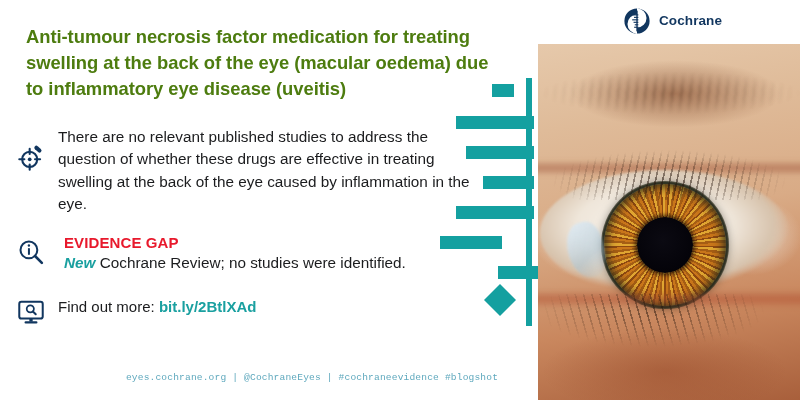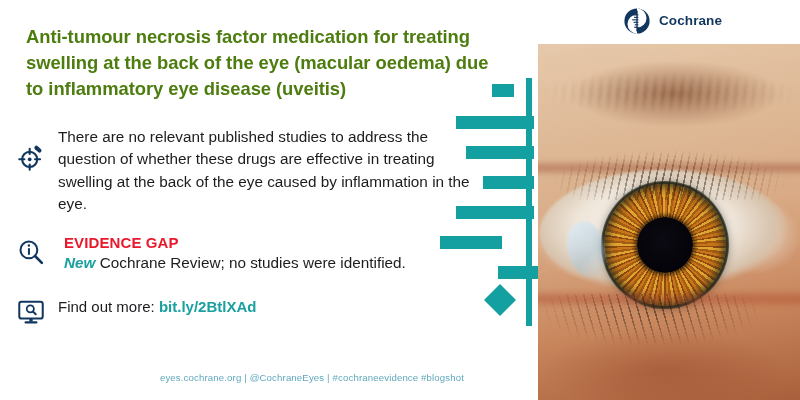--- a/index.html
+++ b/index.html
@@ -159,21 +159,21 @@
   .gap-new{font-style:italic;font-weight:bold;color:#1aa0a0;}
 
   .block-link{left:14px;top:296px;width:470px;}
   .block-link .icon-col{padding-top:2px;}
   .link-text{font-size:15px;color:#1b1c1e;line-height:1.4;}
   .link-url{font-weight:bold;color:#1aa0a0;}
 
   .footer{
     position:absolute;left:0;top:372px;width:624px;
     text-align:center;
-    font-size:9.6px;color:#5ea8bd;letter-spacing:.15px;
+    font-size:9.6px;color:#5ea8bd;letter-spacing:.15px;font-family:Liberation Mono, monospace;
   }
   .footer span{white-space:nowrap;}
 </style>
 </head>
 <body>
 
 <div id="canvas">
 
   <div class="photo-panel">
     <div class="eye-photo">

